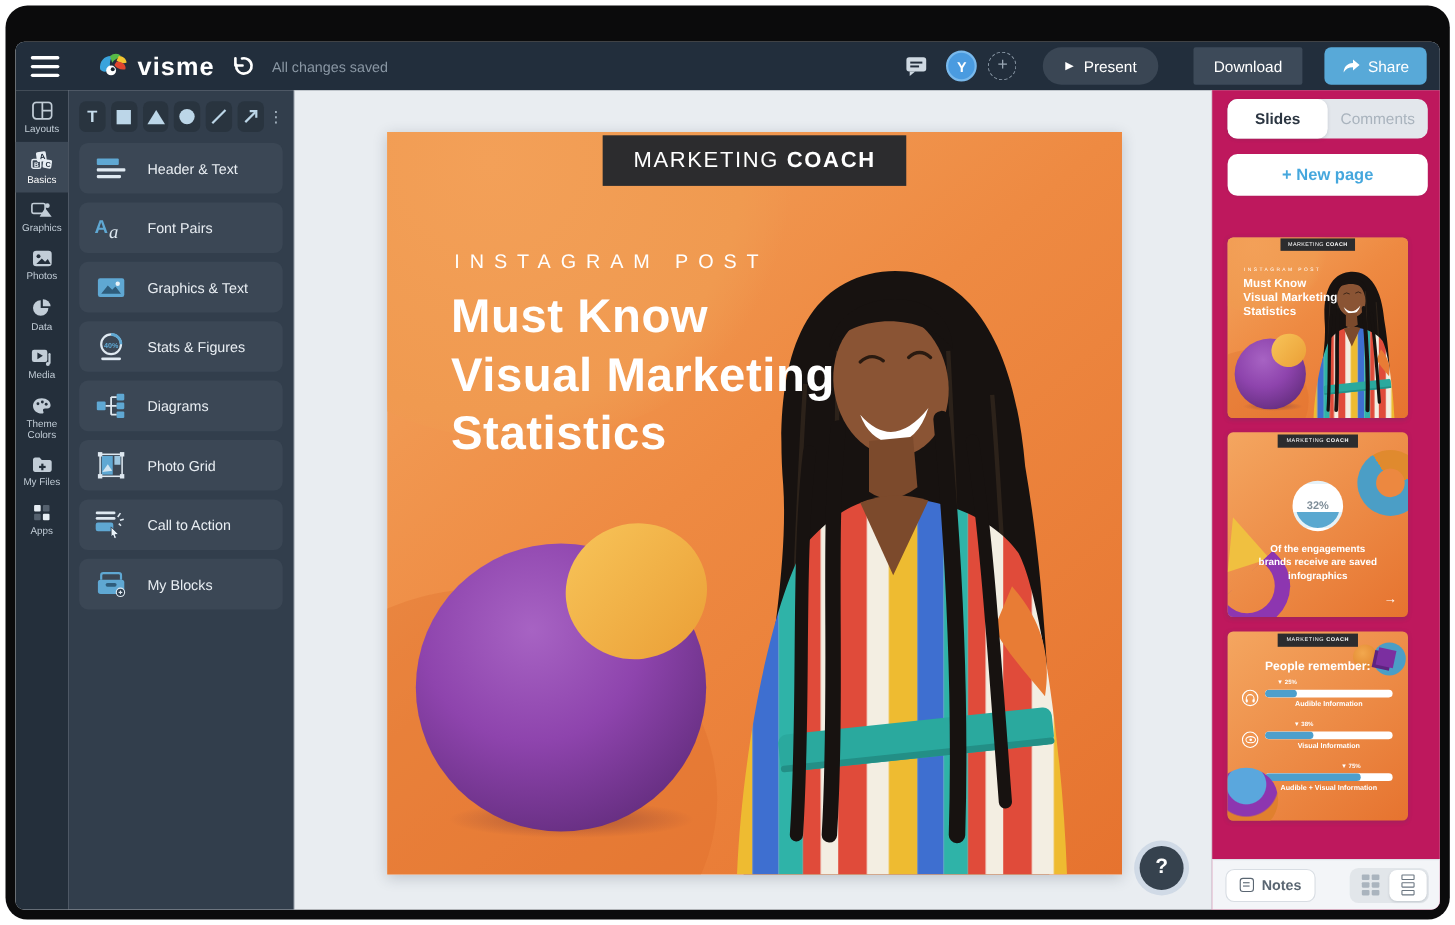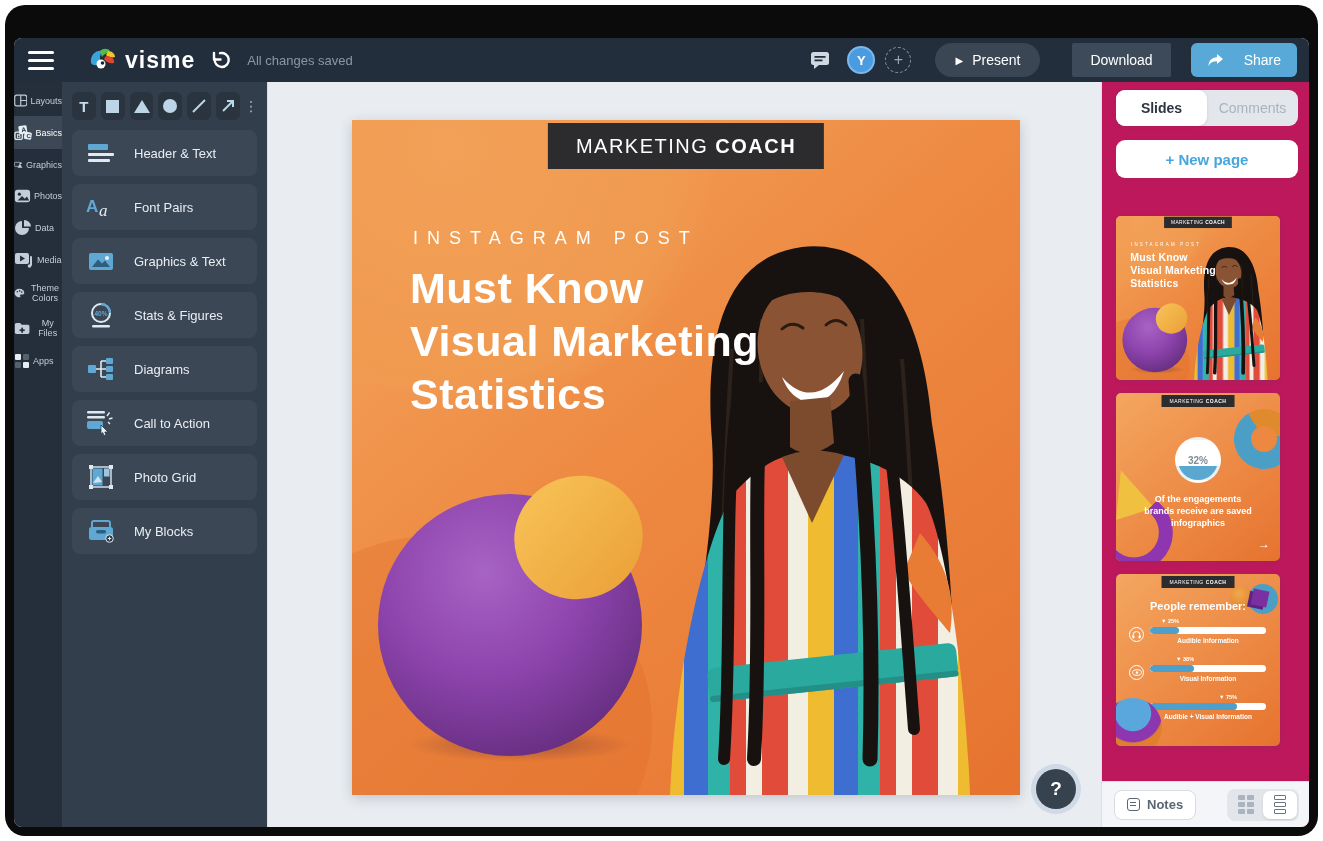--- a/index.html
+++ b/index.html
@@ -17,28 +17,28 @@
   .logo-text { color:#fff; font-size:23px; font-weight:700; letter-spacing:1px; }
   .undo-btn { margin-right:16px; display:flex; align-items:center; cursor:pointer; }
   .save-status { color:#8a97a4; font-size:13px; }
   .topbar-right { margin-left:auto; display:flex; align-items:center; gap:10px; }
   .icon-btn { display:flex; align-items:center; justify-content:center; cursor:pointer; }
   .avatar { width:28px; height:28px; border-radius:50%; background:#4a9be0; border:2px solid #79b9ec; color:#fff; font-size:13px; font-weight:700; display:flex; align-items:center; justify-content:center; }
   .add-collab { width:26px; height:26px; border-radius:50%; border:1.5px dashed #8694a2; color:#98a5b2; font-size:16px; display:flex; align-items:center; justify-content:center; margin-right:14px; }
   .btn-present { background:#3a4654; color:#fff; font-size:14px; border:none; border-radius:18px; height:34px; padding:0 20px; display:flex; align-items:center; gap:9px; cursor:pointer; margin-right:22px; }
   .btn-present .play { font-size:10px; }
   .btn-download { background:#3d4a59; color:#fff; font-size:14px; border:none; border-radius:2px; height:34px; padding:0 18px; cursor:pointer; margin-right:10px; }
-  .btn-share { background:#58a9d8; color:#fff; font-size:14px; border:none; border-radius:6px; height:34px; padding:0 16px; display:flex; align-items:center; gap:20px; cursor:pointer; }
+  .btn-share { background:#58a9d8; color:#fff; font-size:14px; border:none; border-radius:6px; height:34px; padding:0 16px; display:flex; align-items:center; gap:7px; cursor:pointer; }
 
   
   .body-row { flex:1; display:flex; min-height:0; }
 
   
   .rail { width:48px; background:#242f3b; display:flex; flex-direction:column; align-items:stretch; padding-top:2px; flex:0 0 auto; }
-  .rail-item { display:flex; align-items:center; gap:3px; padding:8px 0 7px; cursor:pointer; }
+  .rail-item { display:flex; flex-direction:column; align-items:center; gap:3px; padding:8px 0 7px; cursor:pointer; }
   .rail-item.active { background:#3c4856; }
   .rail-item .lbl { color:#c2cdd7; font-size:9px; text-align:center; line-height:10px; }
   .rail-item.active .lbl { color:#fff; }
   .rail-item svg { display:block; }
 
   
   .panel { width:206px; background:#323e4c; flex:0 0 auto; padding:10px 10px 10px 10px; overflow:hidden; border-right:1px solid #d9dee4; }
   .tools { display:flex; align-items:center; gap:5px; margin-bottom:10px; }
   .tool { width:28px; height:28px; background:#29343f; border-radius:6px; display:flex; align-items:center; justify-content:center; color:#c6dcec; cursor:pointer; font-size:15px; }
   .tool .sq { width:13px; height:13px; background:#bcd6e8; }
@@ -329,44 +329,44 @@
                 <rect x="19" y="1" width="7" height="6" rx="1" fill="#5fa8d3"></rect>
                 <rect x="19" y="9" width="7" height="6" rx="1" fill="#5fa8d3"></rect>
                 <rect x="19" y="17" width="7" height="6" rx="1" fill="#5fa8d3"></rect>
                 <path d="M9 12 L14 12 M14 4 L19 4 M14 12 L19 12 M14 20 L19 20 M14 4 L14 20" stroke="#dfe9f1" stroke-width="1.6" fill="none"></path>
               </svg>
             </span>
         <span class="blabel">Diagrams</span>
       </div>
       <div class="block-row">
         <span class="bicon">
-              <svg width="30" height="26" viewBox="0 0 30 26">
-                <rect x="1" y="1" width="18" height="2.6" rx="1.3" fill="#dfe9f1"></rect>
-                <rect x="1" y="6" width="18" height="2.6" rx="1.3" fill="#dfe9f1"></rect>
-                <rect x="1" y="11" width="16" height="8" rx="2" fill="#5fa8d3"></rect>
-                <path d="M21 6 L23.5 2.5 M23 9 L26.5 8 M22 12 L24 14" stroke="#dfe9f1" stroke-width="1.4"></path>
-                <path d="M15 15 L22 22 L18.8 22 L20 25 L17.8 25.6 L16.8 22.6 L15 24 Z" fill="#e9f2f8" stroke="#2f3e4d" stroke-width="0.8"></path>
-              </svg>
-            </span>
-        <span class="blabel">Call to Action</span>
-      </div>
-      <div class="block-row">
-        <span class="bicon">
               <svg width="28" height="26" viewBox="0 0 28 26">
                 <rect x="4" y="3" width="20" height="20" fill="none" stroke="#dfe9f1" stroke-width="1.4"></rect>
                 <rect x="5.5" y="4.5" width="10" height="17" fill="#5fa8d3"></rect>
                 <rect x="17" y="4.5" width="5.5" height="8" fill="#9cc6e0"></rect>
                 <path d="M6 19 L11 12 L15 18 Z" fill="#cfe4f1"></path>
                 <rect x="2" y="1" width="4" height="4" fill="#dfe9f1"></rect>
                 <rect x="22" y="1" width="4" height="4" fill="#dfe9f1"></rect>
                 <rect x="2" y="21" width="4" height="4" fill="#dfe9f1"></rect>
                 <rect x="22" y="21" width="4" height="4" fill="#dfe9f1"></rect>
               </svg>
             </span>
         <span class="blabel">Photo Grid</span>
+      </div>
+      <div class="block-row">
+        <span class="bicon">
+              <svg width="30" height="26" viewBox="0 0 30 26">
+                <rect x="1" y="1" width="18" height="2.6" rx="1.3" fill="#dfe9f1"></rect>
+                <rect x="1" y="6" width="18" height="2.6" rx="1.3" fill="#dfe9f1"></rect>
+                <rect x="1" y="11" width="16" height="8" rx="2" fill="#5fa8d3"></rect>
+                <path d="M21 6 L23.5 2.5 M23 9 L26.5 8 M22 12 L24 14" stroke="#dfe9f1" stroke-width="1.4"></path>
+                <path d="M15 15 L22 22 L18.8 22 L20 25 L17.8 25.6 L16.8 22.6 L15 24 Z" fill="#e9f2f8" stroke="#2f3e4d" stroke-width="0.8"></path>
+              </svg>
+            </span>
+        <span class="blabel">Call to Action</span>
       </div>
       <div class="block-row">
         <span class="bicon">
               <svg width="28" height="24" viewBox="0 0 28 24">
                 <path d="M5 8 L5 4 C5 3 5.8 2 7 2 L21 2 C22.2 2 23 3 23 4 L23 8" fill="none" stroke="#5fa8d3" stroke-width="2"></path>
                 <rect x="2" y="8" width="24" height="13" rx="2.5" fill="#5fa8d3"></rect>
                 <rect x="9" y="11" width="10" height="3.4" rx="1.7" fill="#2f5d7c"></rect>
                 <circle cx="22.5" cy="19.5" r="3.8" fill="#2f3e4d" stroke="#dfe9f1" stroke-width="1"></circle>
                 <path d="M22.5 17.8 L22.5 21.2 M20.8 19.5 L24.2 19.5" stroke="#dfe9f1" stroke-width="1"></path>
               </svg>

